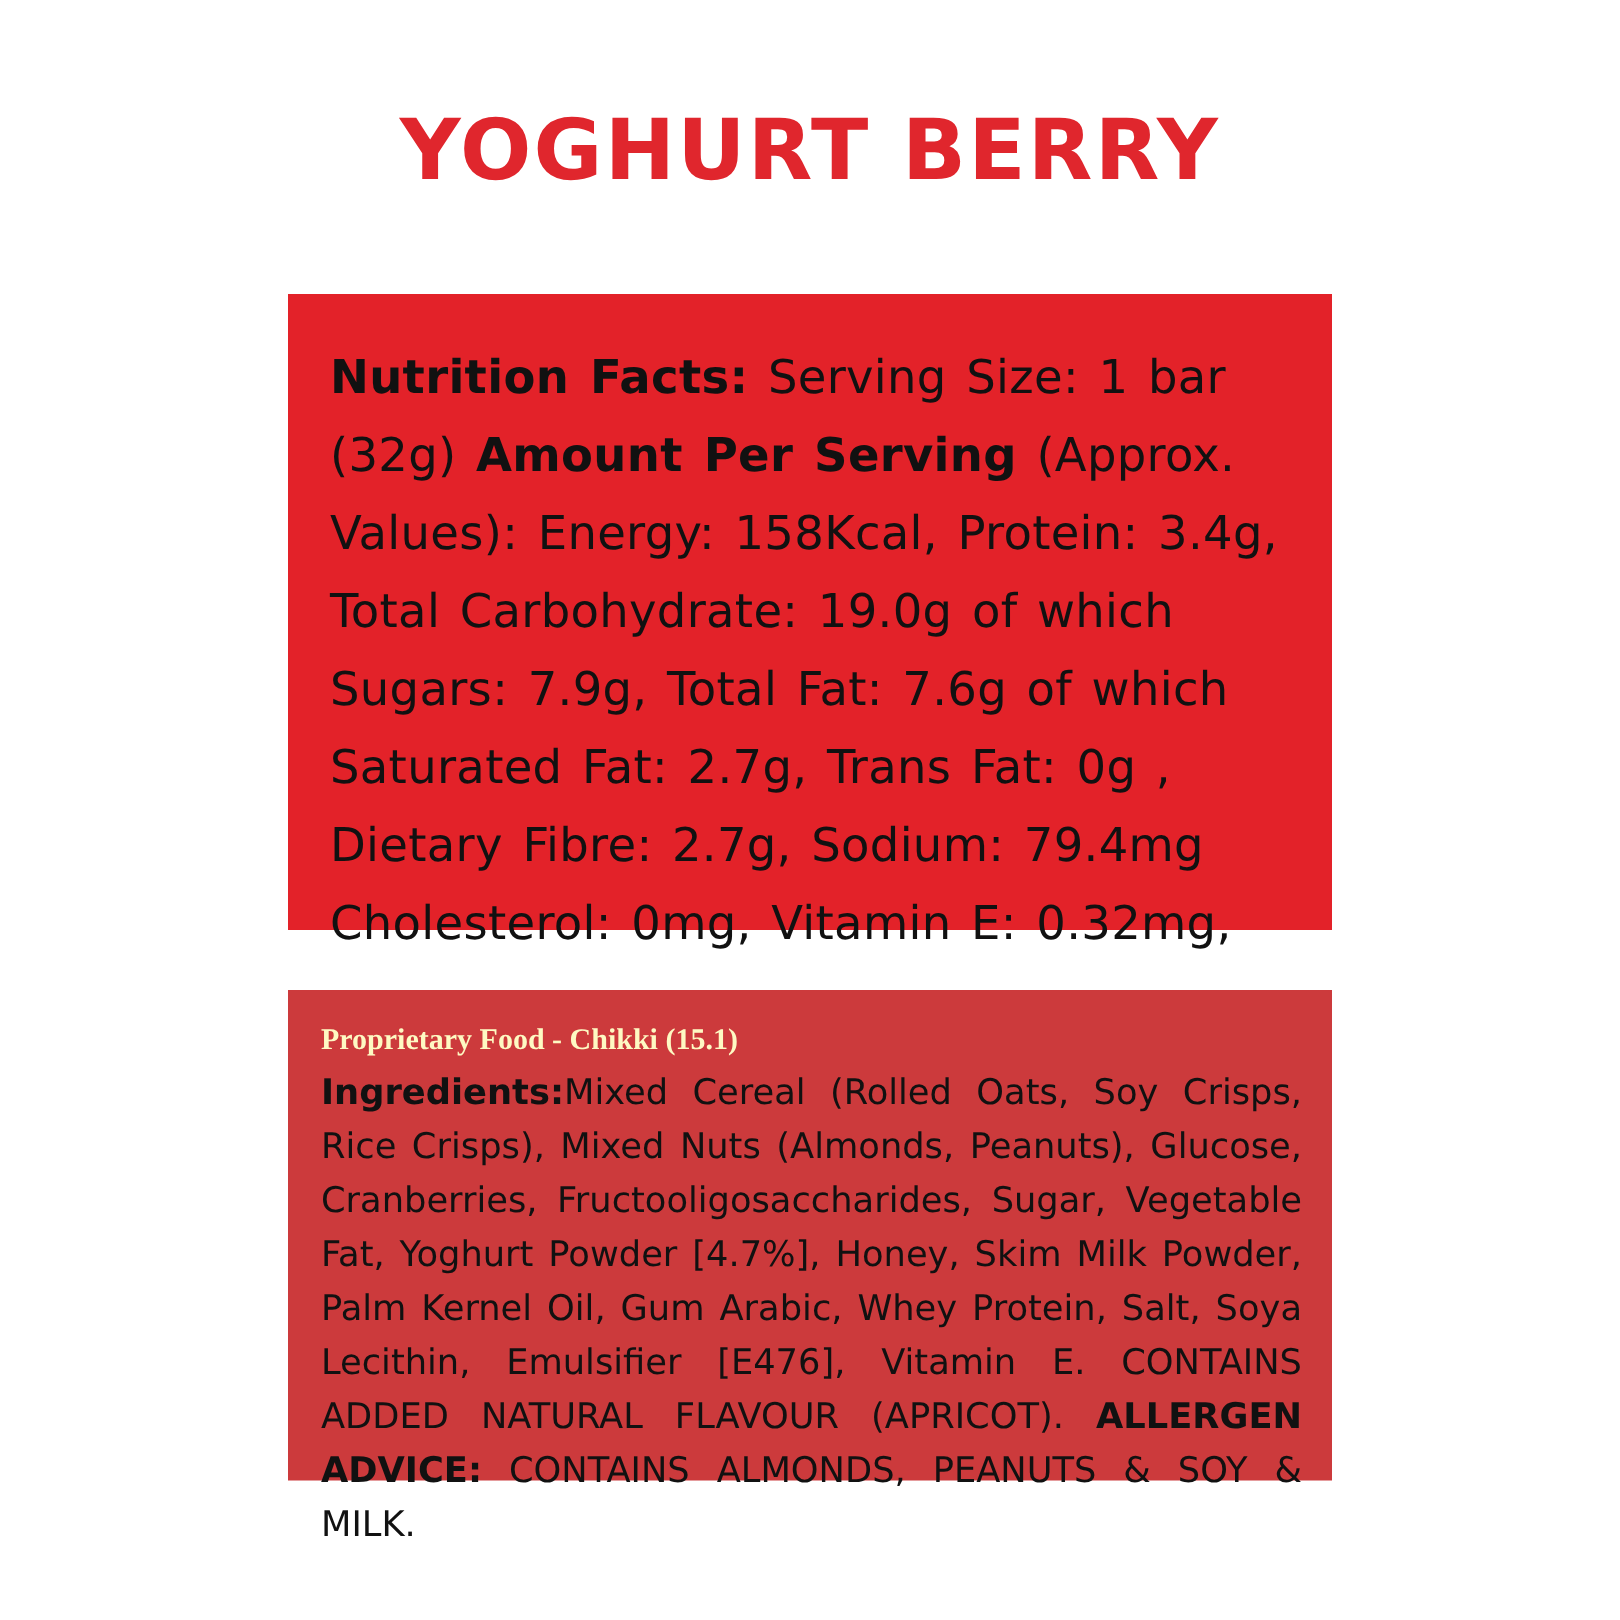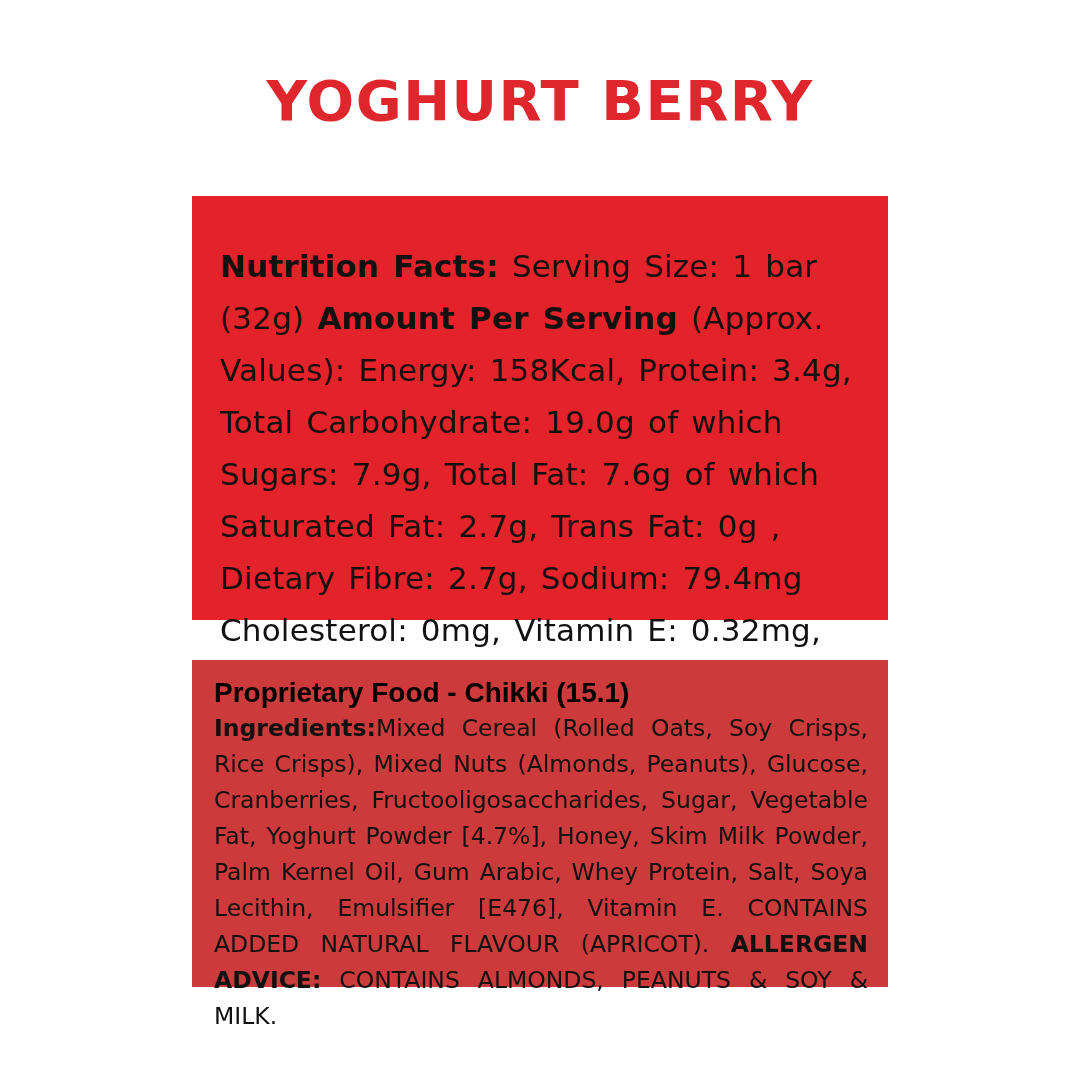--- a/index.html
+++ b/index.html
@@ -36,21 +36,21 @@
   }
 
   .nutrition-panel {
     position: absolute;
     left: 192px;
     top: 196px;
     width: 696px;
     height: 424px;
     background: #e32229;
     box-sizing: border-box;
-    padding: 44px 28px 20px 28px;
+    padding: 30px 28px 20px 28px;
   }
   .nutrition-text {
     font-family: "DejaVu Sans", sans-serif;
     font-size: 31px;
     line-height: 52px;
     color: #111111;
     letter-spacing: 0.2px;
     word-spacing: 3px;
   }
   .nutrition-text .lead {
@@ -61,25 +61,25 @@
     position: absolute;
     left: 192px;
     top: 660px;
     width: 696px;
     height: 327px;
     background: #cc3a3c;
     box-sizing: border-box;
     padding: 16px 20px 14px 22px;
   }
   .ing-heading {
-    font-family: Liberation Sans, sans-serif;
+    font-family: Liberation Serif, serif;
     font-weight: bold;
-    font-size: 28px;
+    font-size: 20px;
     line-height: 34px;
-    color: #000000;
+    color: #fef9c3;
   }
   .ing-body {
     font-family: "DejaVu Sans", sans-serif;
     font-size: 23.5px;
     line-height: 36px;
     color: #111111;
     text-align: justify;
     word-spacing: 1px;
     margin-top: 0;
   }

